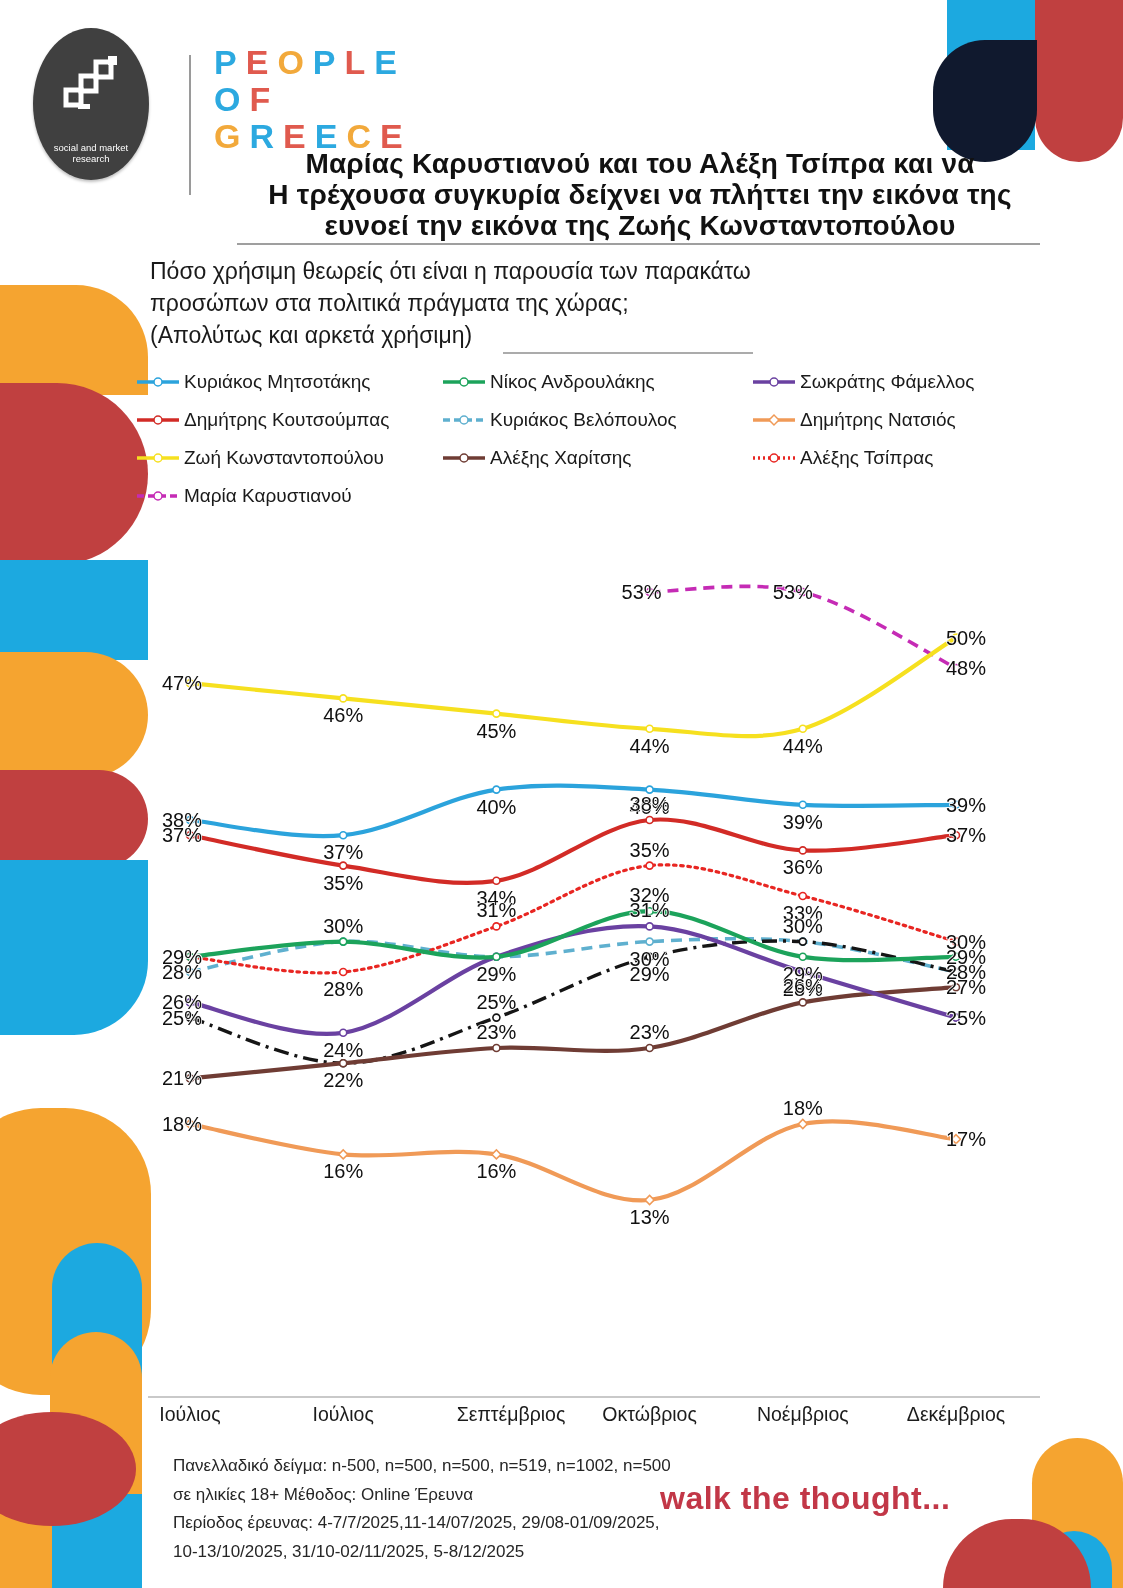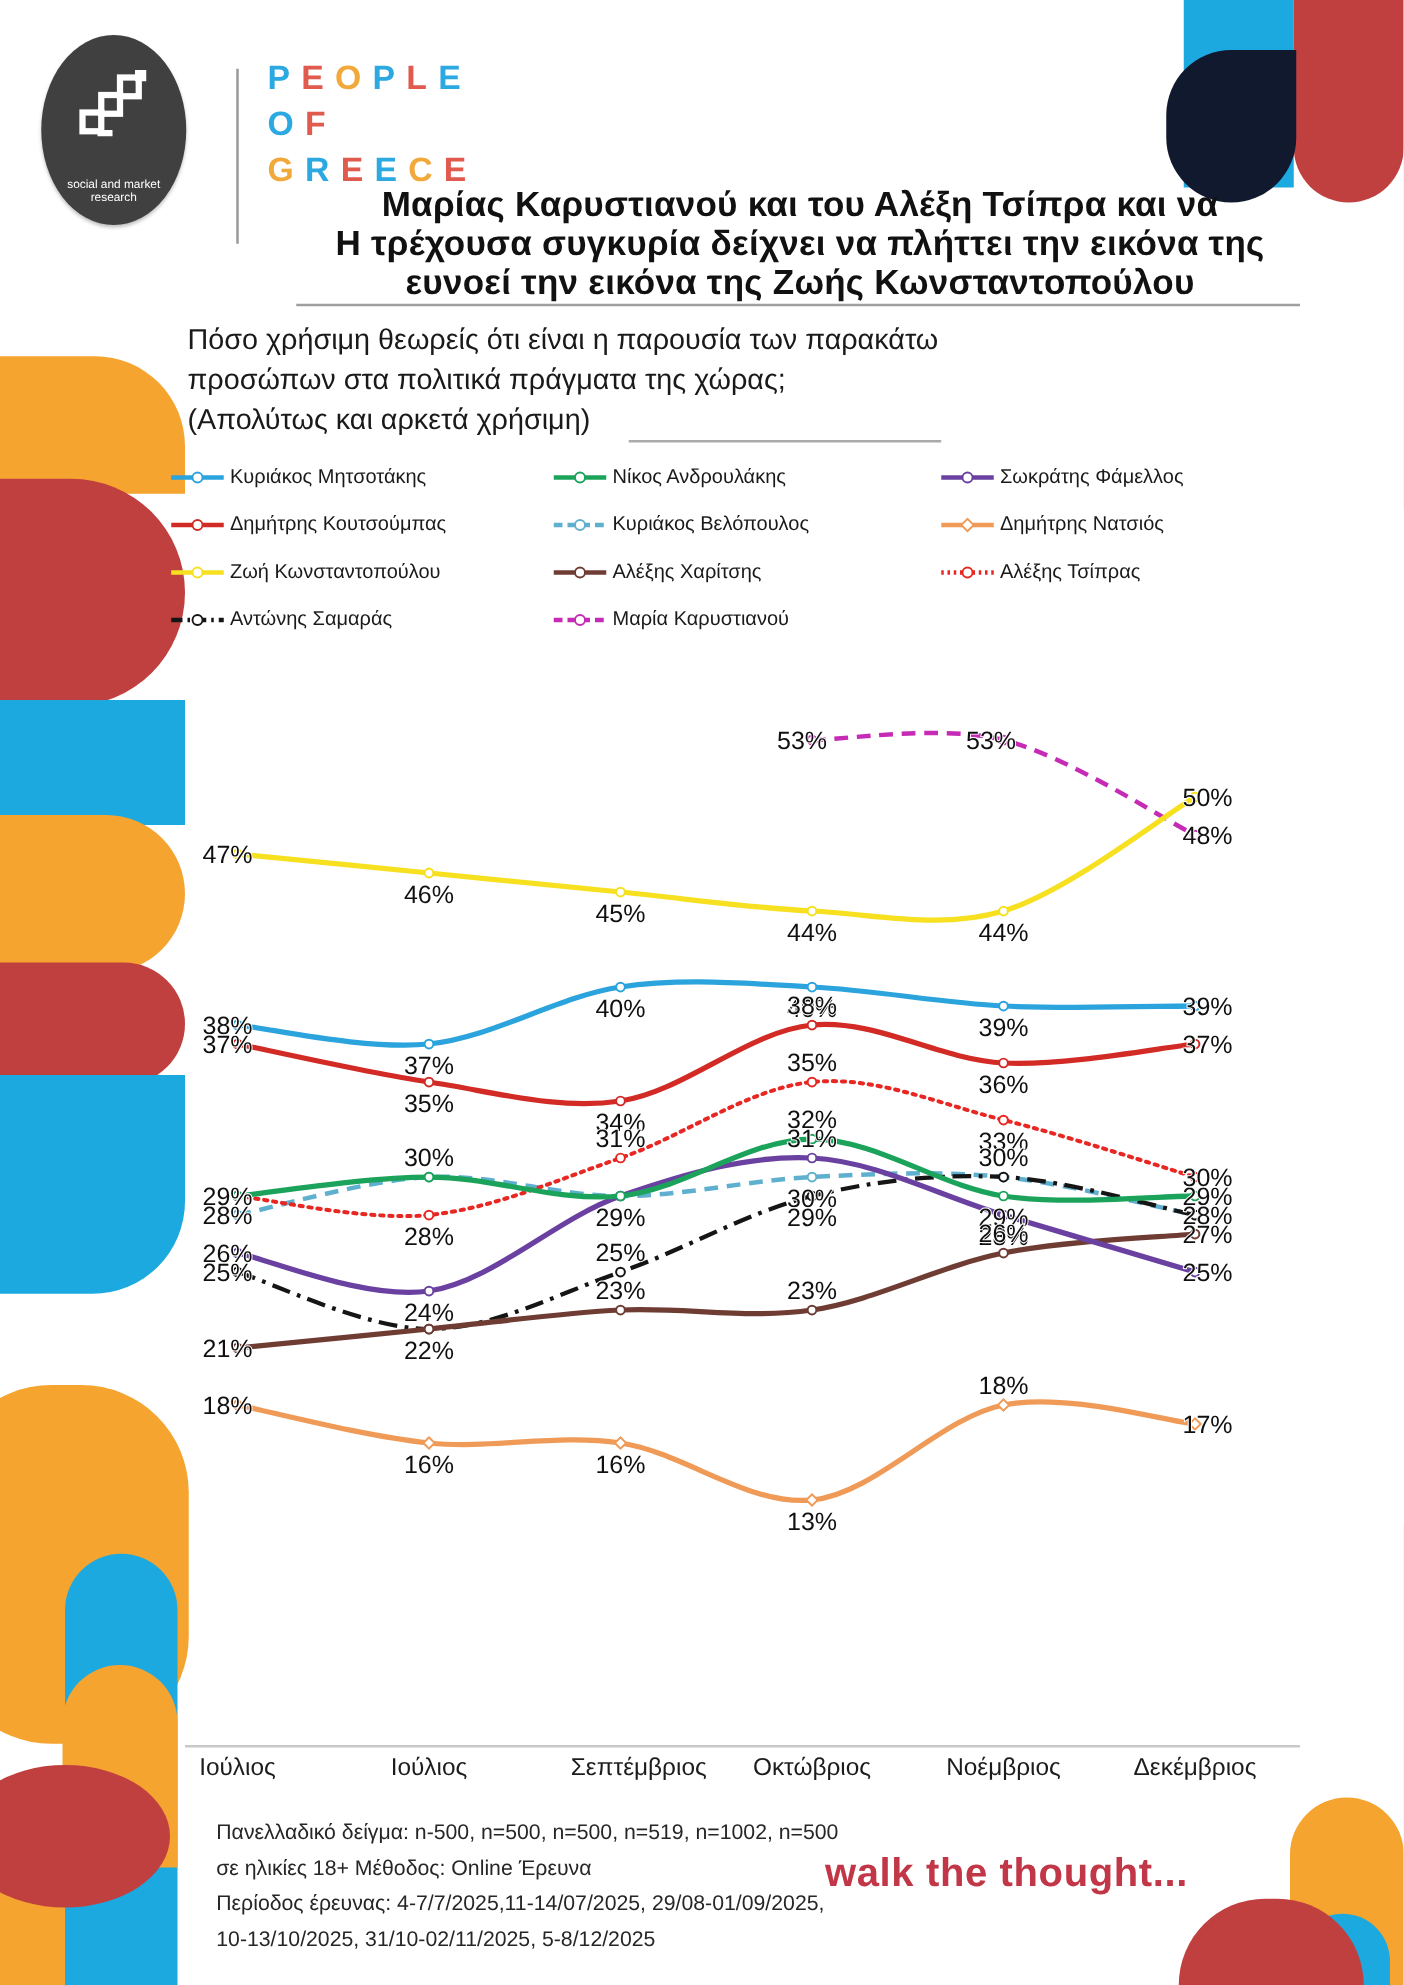--- a/index.html
+++ b/index.html
@@ -6,34 +6,34 @@
   .page{position:relative;width:1123px;height:1588px;margin:0 auto;background:#ffffff;overflow:hidden;
         font-family:"Liberation Sans",sans-serif;color:#111;}
   .deco{position:absolute;}
   
   .logo-ellipse{position:absolute;left:33px;top:28px;width:116px;height:152px;border-radius:50%;
                 background:#B93A36;display:flex;flex-direction:column;align-items:center;justify-content:flex-end;
                 padding-bottom:16px;box-sizing:border-box;box-shadow:0 2px 3px rgba(0,0,0,.25);}
   .logo-sub{color:#fff;font-size:9.5px;line-height:11px;text-align:center;width:90px;}
   .logo-glyph{position:absolute;left:58px;top:52px;}
   .hdr-divider{position:absolute;left:189px;top:55px;width:2px;height:140px;background:#9a9a9a;}
-  .wordmark{position:absolute;left:214px;top:44px;font-size:27px;font-weight:bold;line-height:37px;}
+  .wordmark{position:absolute;left:214px;top:44px;font-size:34px;font-weight:bold;line-height:37px;}
   .wordmark span{margin-right:9px;}
   .title-block{position:absolute;left:190px;top:148px;width:900px;text-align:center;
                font-size:28px;font-weight:bold;line-height:31px;letter-spacing:.2px;}
   .rule-title{position:absolute;left:237px;top:243px;width:803px;height:2px;background:#9f9f9f;}
   .subtitle-block{position:absolute;left:150px;top:255px;width:955px;text-align:left;
                   font-size:23px;line-height:32px;color:#1a1a1a;}
   .rule-sub{position:absolute;left:503px;top:352px;width:250px;height:2px;background:#ababab;}
   
   #legend{position:absolute;left:135px;top:368px;width:955px;display:grid;
           grid-template-columns:306px 310px 330px;row-gap:11px;}
   .lg-item{display:flex;align-items:center;gap:3px;height:27px;}
   .lg-item svg{flex:0 0 auto;}
-  .lg-label{font-size:16px;color:#1a1a1a;white-space:nowrap;}
+  .lg-label{font-size:19px;color:#1a1a1a;white-space:nowrap;}
   
   #chart{position:absolute;left:130px;top:555px;overflow:visible;}
   #chart text{font-family:"Liberation Sans",sans-serif;font-size:20px;fill:#101010;
               text-anchor:middle;paint-order:stroke;stroke:#ffffff;stroke-width:1.5px;}
   .axis-line{position:absolute;left:148px;top:1396px;width:892px;height:2px;background:#c9c9c9;}
   .month-label{position:absolute;width:170px;text-align:center;font-size:19.5px;color:#1c1c1c;}
   
   .notes{position:absolute;left:173px;top:1452px;font-size:17px;line-height:28.5px;color:#262626;}
   .slogan{position:absolute;left:660px;top:1480px;font-size:32px;font-weight:bold;letter-spacing:.5px;}
 </style>
@@ -155,27 +155,20 @@
           <circle cx="23" cy="8" r="4" fill="#ffffff" stroke="#6F3C34" stroke-width="1.5"></circle>
         </svg>
         <span class="lg-label">Αλέξης Χαρίτσης</span>
       </div>
       <div class="lg-item">
         <svg width="46" height="16">
           <line x1="2" y1="8" x2="44" y2="8" stroke="#E82622" stroke-width="3.6" stroke-dasharray="2 3"></line>
           <circle cx="23" cy="8" r="4" fill="#ffffff" stroke="#E82622" stroke-width="1.5"></circle>
         </svg>
         <span class="lg-label">Αλέξης Τσίπρας</span>
-      </div>
-      <div class="lg-item">
-        <svg width="46" height="16">
-          <line x1="2" y1="8" x2="44" y2="8" stroke="#151515" stroke-width="3.6" stroke-dasharray="9 4 2 4"></line>
-          <circle cx="23" cy="8" r="4" fill="#ffffff" stroke="#151515" stroke-width="1.5"></circle>
-        </svg>
-        <span class="lg-label">Αντώνης Σαμαράς</span>
       </div>
       <div class="lg-item">
         <svg width="46" height="16">
           <line x1="2" y1="8" x2="44" y2="8" stroke="#C52BB5" stroke-width="3.6" stroke-dasharray="7 4"></line>
           <circle cx="23" cy="8" r="4" fill="#ffffff" stroke="#C52BB5" stroke-width="1.5"></circle>
         </svg>
         <span class="lg-label">Μαρία Καρυστιανού</span>
       </div>
     </div>
 

